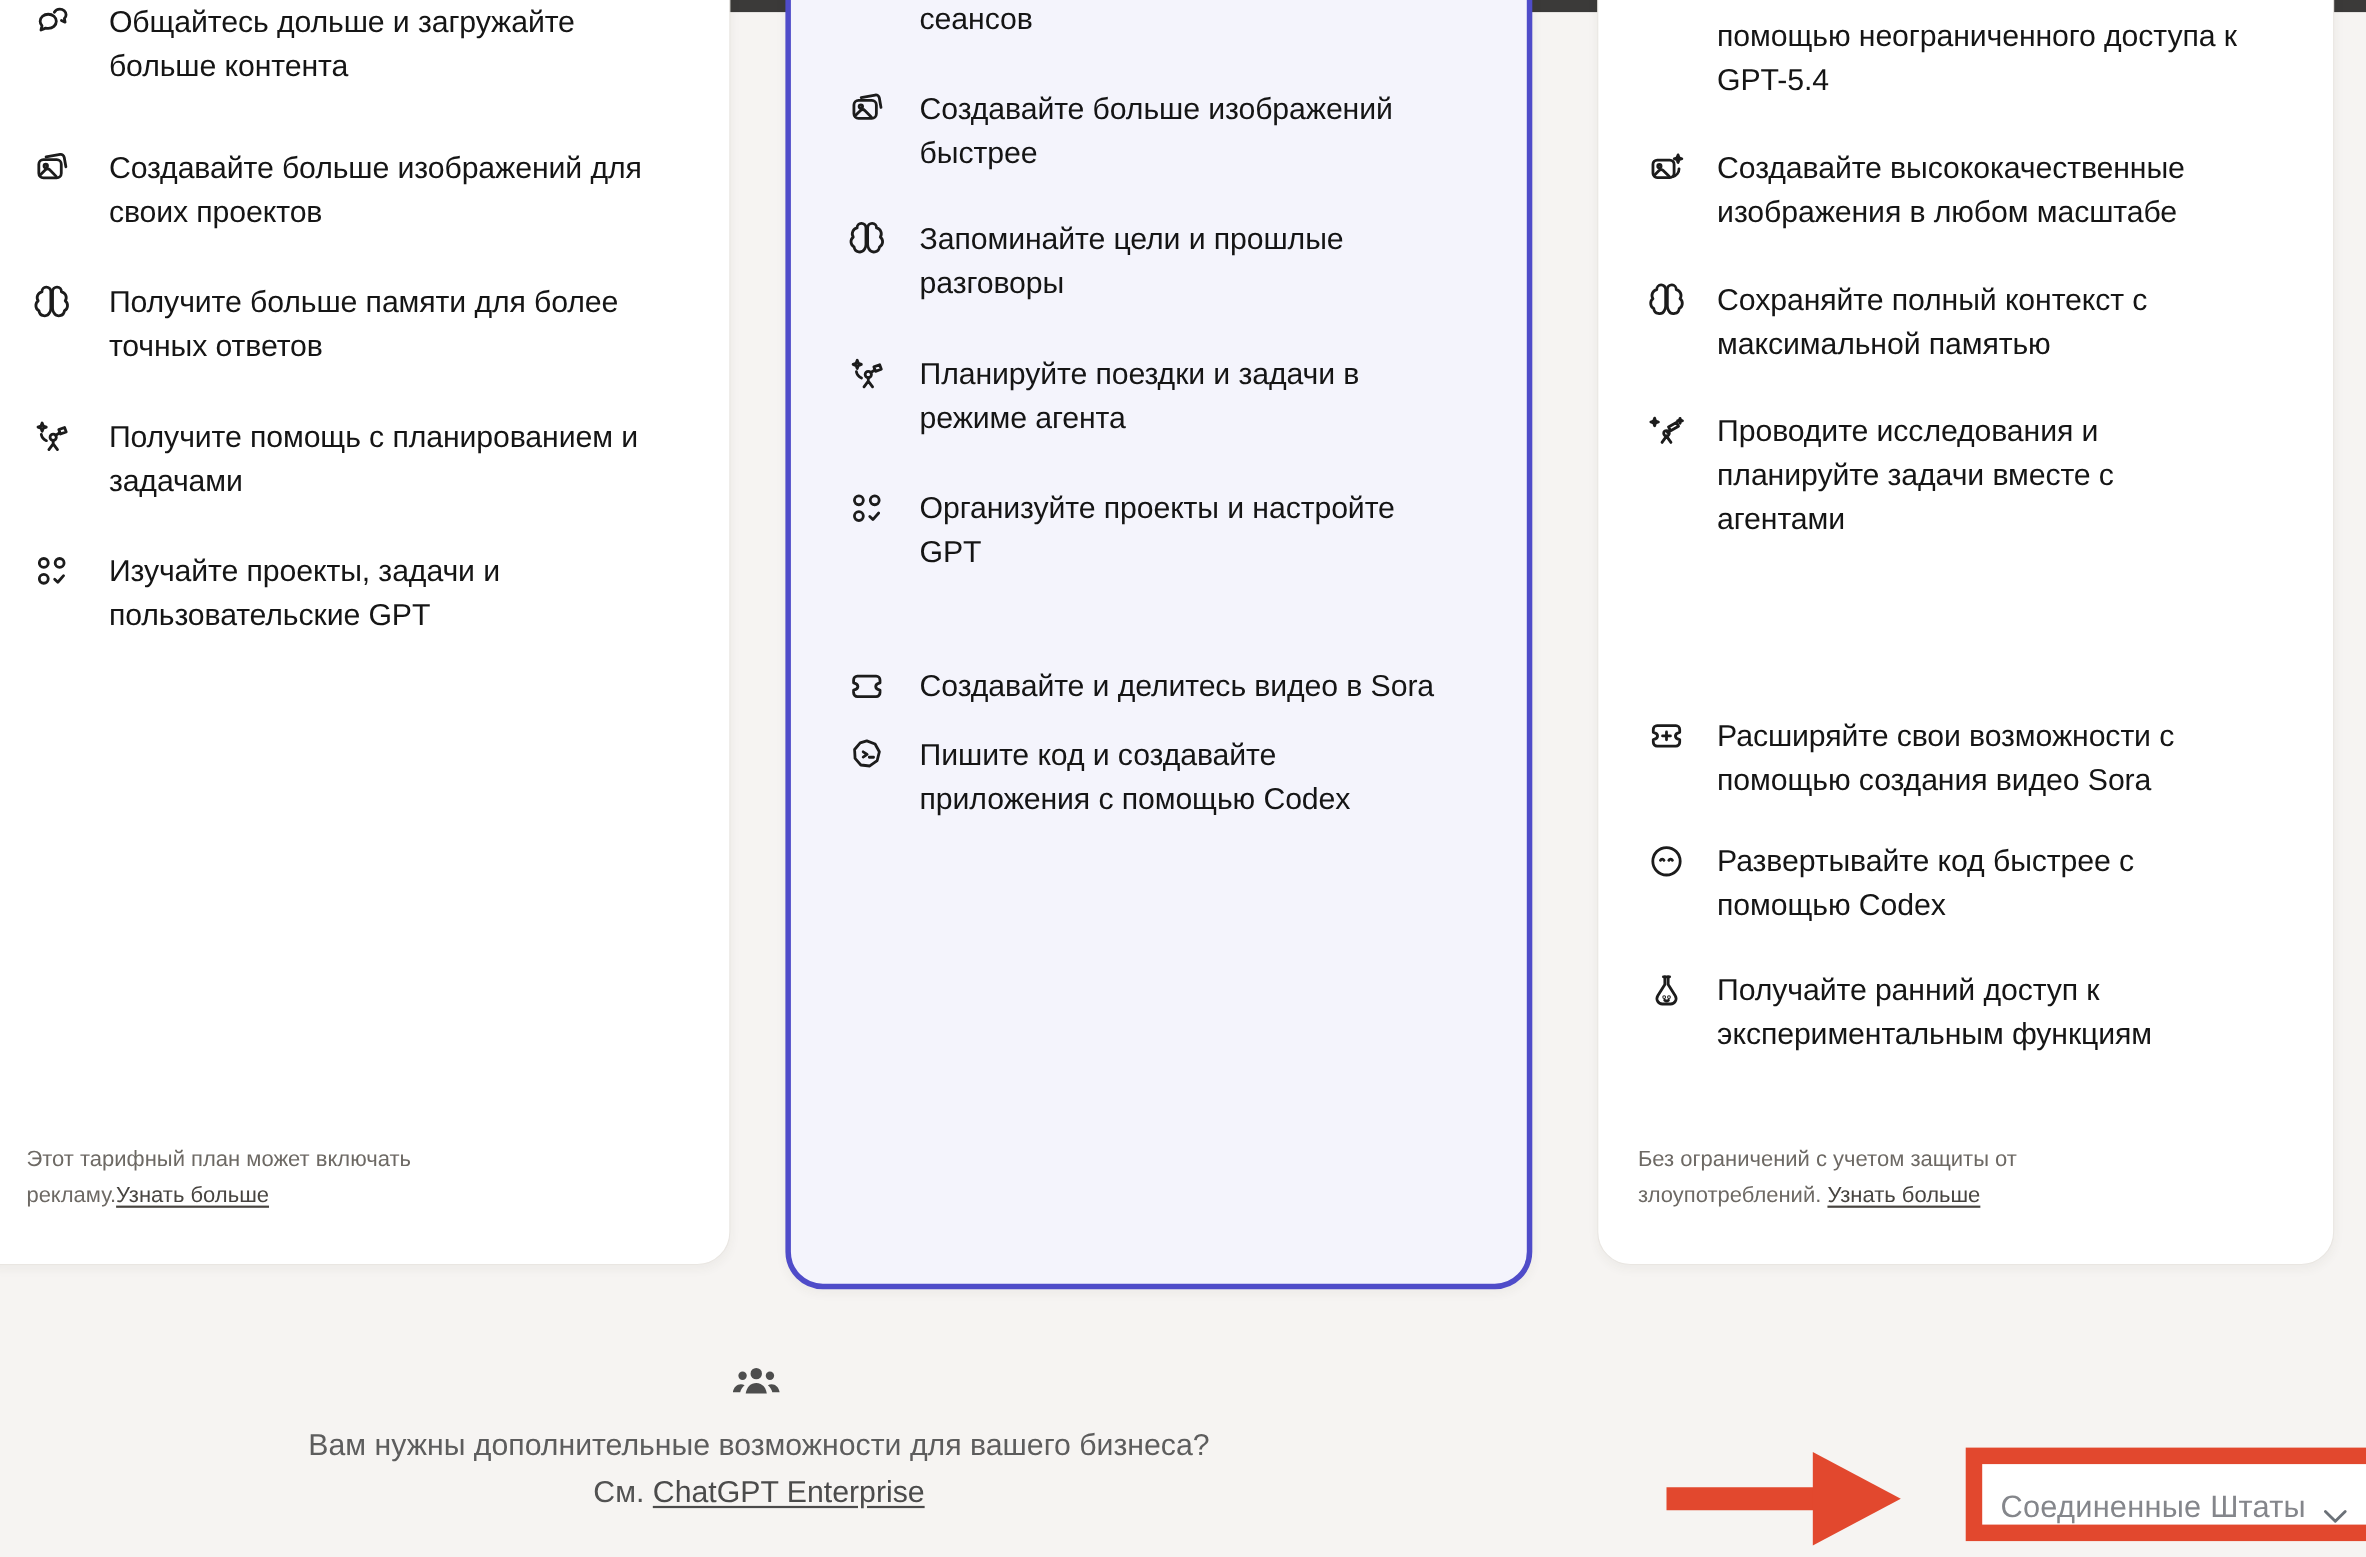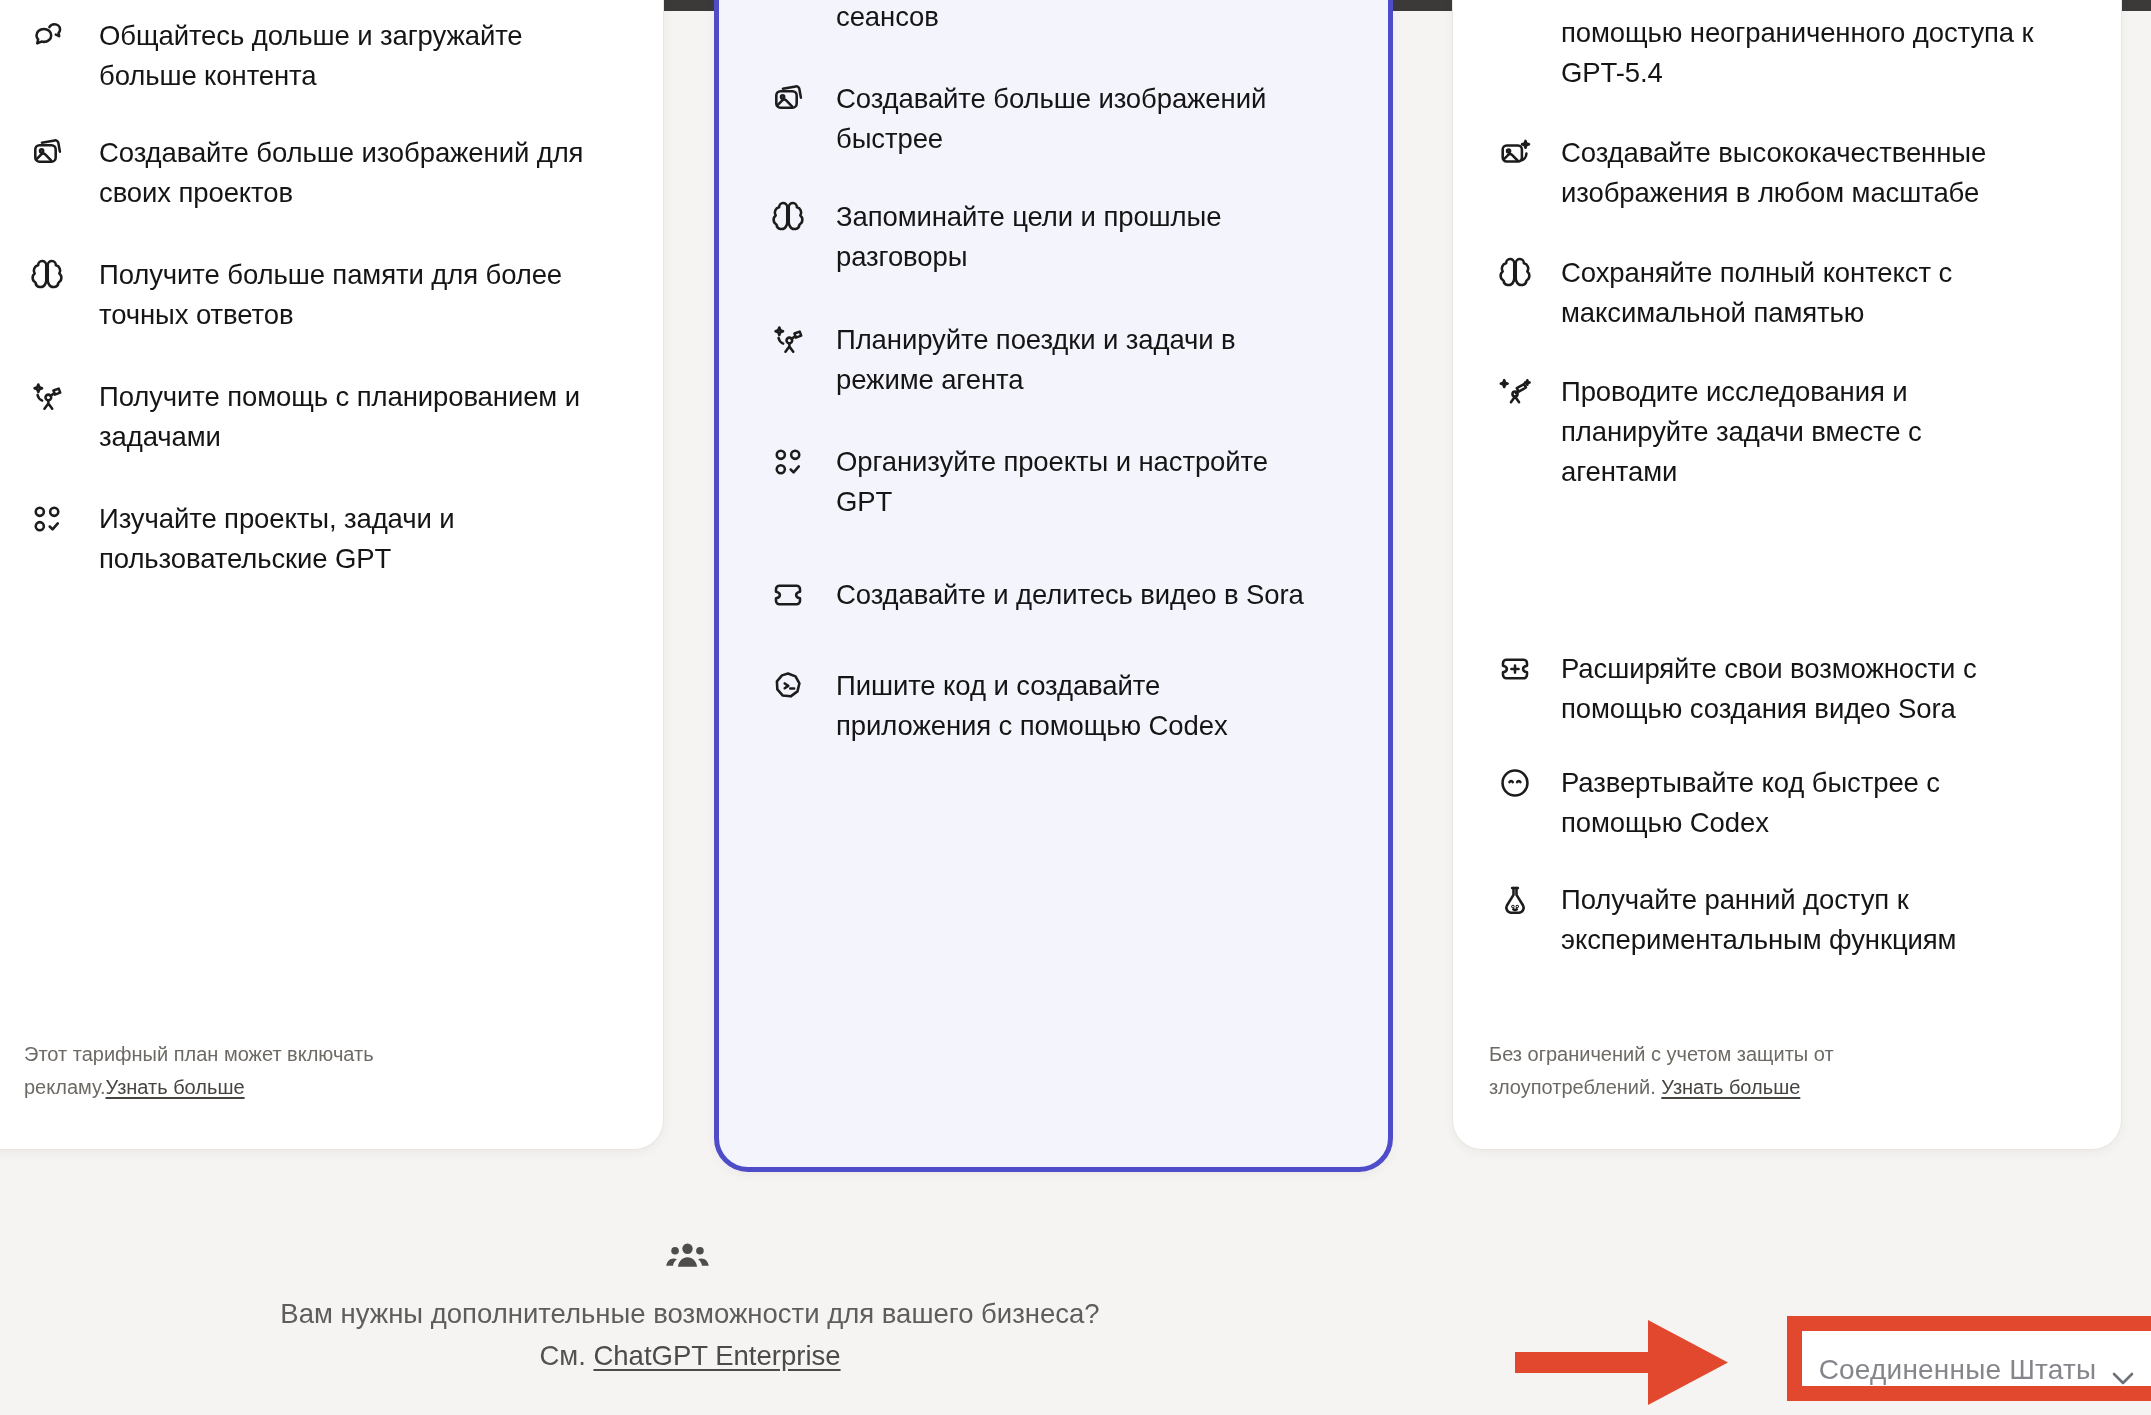--- a/index.html
+++ b/index.html
@@ -173,21 +173,21 @@
     </symbol>
     <symbol id="sym-chevron-down" viewBox="0 0 22 14">
       <path d="M2 2l9 9 9-9" fill="none" stroke="#6b7178" stroke-width="2.6" stroke-linecap="round" stroke-linejoin="round"></path>
     </symbol>
   </defs>
 </svg>
 
 <div class="topbar"></div>
 
 <section class="card card-free">
-  <div class="feat" style="top:55px">
+  <div class="feat" style="top:39px">
     <span class="ic">
         <svg>
           <use href="#sym-chat"></use>
         </svg>
       </span>
     <div class="ftext">Общайтесь дольше и загружайте
 больше контента</div>
   </div>
   <div class="feat" style="top:172px">
     <span class="ic">
@@ -260,21 +260,21 @@
   </div>
   <div class="feat" style="top:477px">
     <span class="ic">
         <svg>
           <use href="#sym-projects-check"></use>
         </svg>
       </span>
     <div class="ftext">Организуйте проекты и настройте
 GPT</div>
   </div>
-  <div class="feat" style="top:610px">
+  <div class="feat" style="top:639px">
     <span class="ic">
         <svg>
           <use href="#sym-ticket"></use>
         </svg>
       </span>
     <div class="ftext">Создавайте и делитесь видео в Sora</div>
   </div>
   <div class="feat" style="top:701px">
     <span class="ic">
         <svg>

